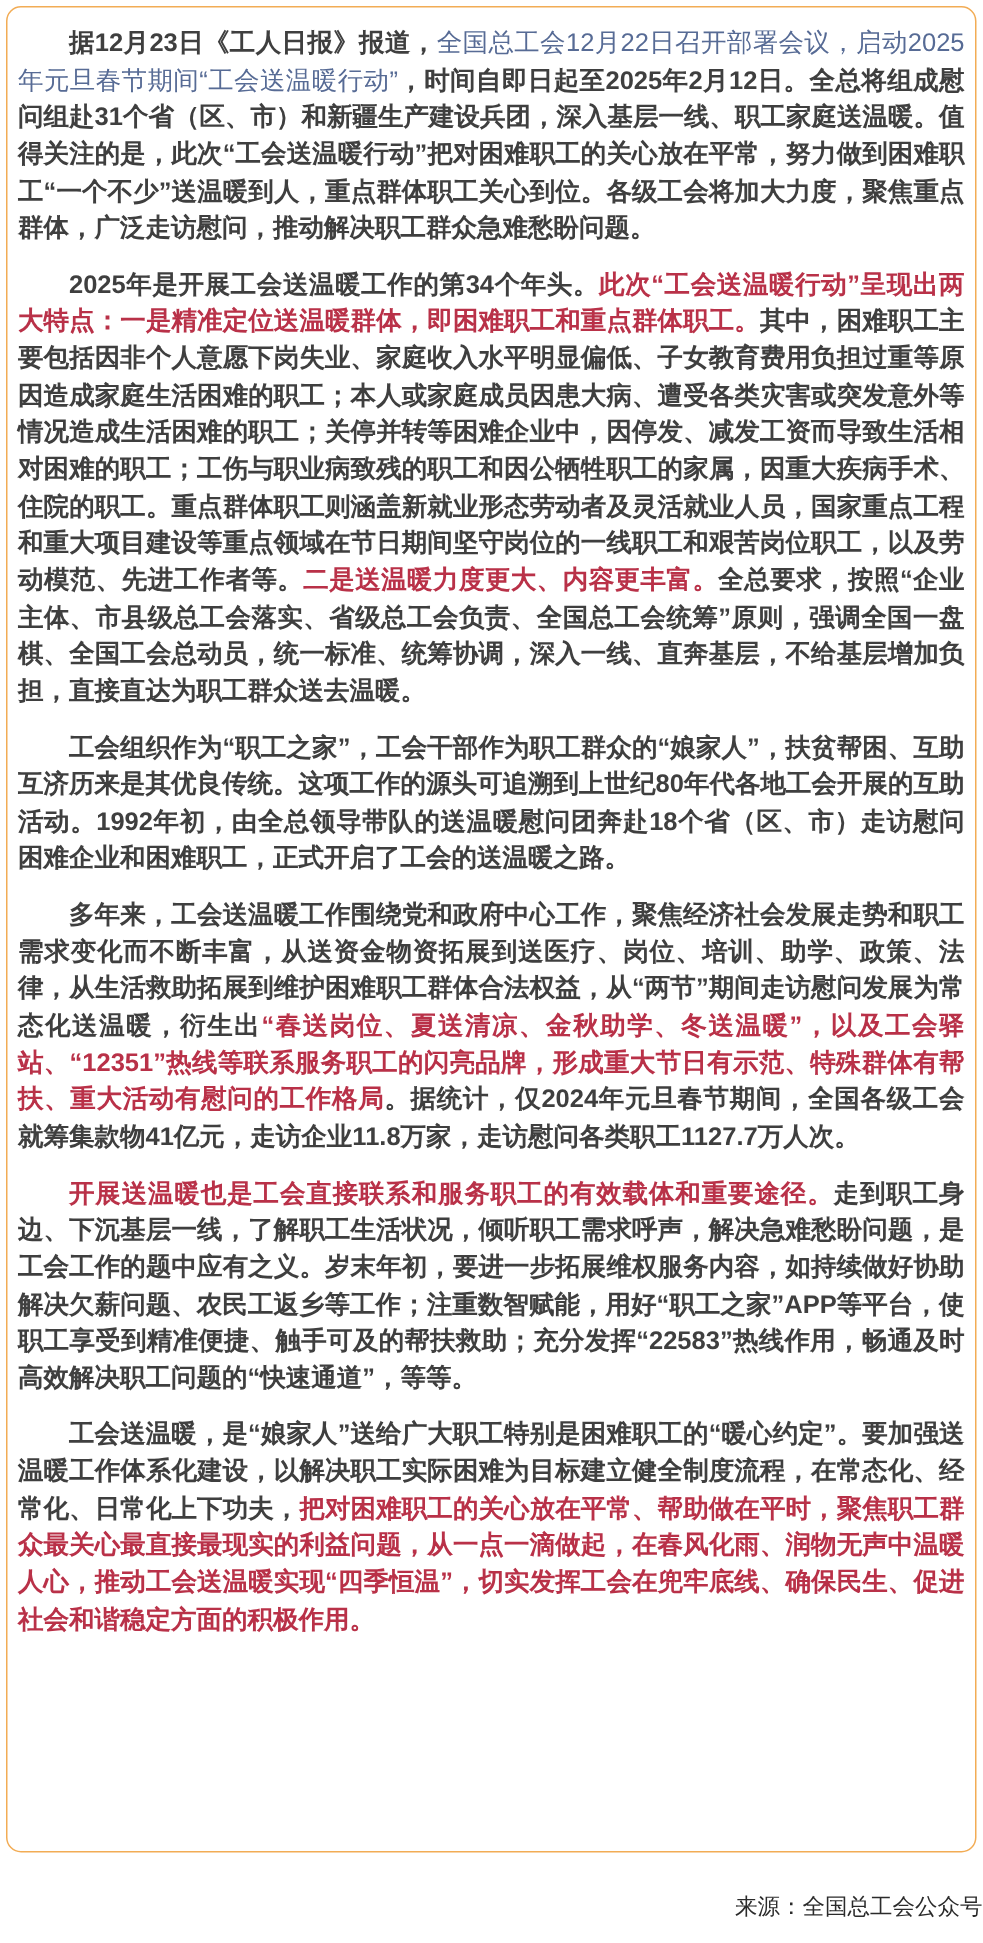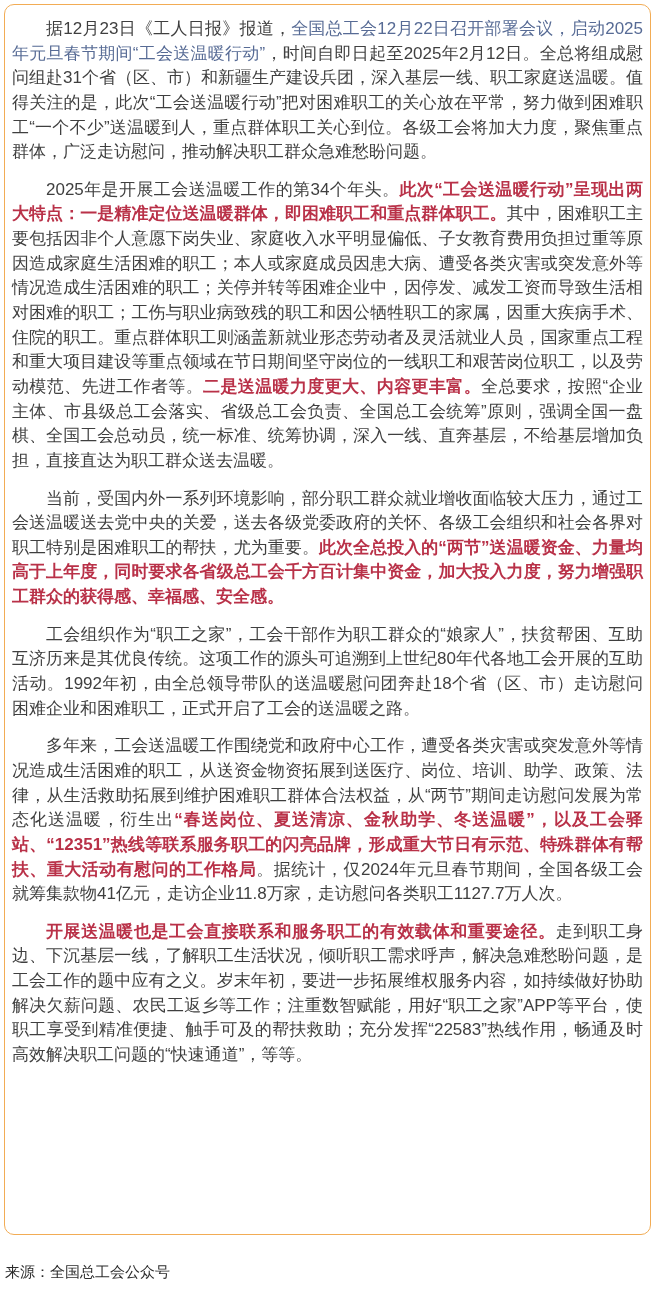--- a/index.html
+++ b/index.html
@@ -30,37 +30,38 @@
     margin:0 0 13px 0;
     font-size:17px;
     line-height:1.45;
     letter-spacing:0;
     text-align:justify;
     text-indent:2em;
     color:var(--body-color);
     word-break:break-all;
   }
   .para:last-child{margin-bottom:0;}
-  .run-normal{color:var(--body-color);}
+  .run-normal{color:var(--body-color);font-weight:bold;}
   .run-link_blue{color:var(--link-color);cursor:pointer;}
   .run-red_bold{color:var(--emphasis-color);font-weight:bold;}
   .source-line{
     margin:26px 0 0 5px;
     font-size:15px;
     line-height:1.4;
     color:var(--footer-color);
+    text-align:right;
   }
 </style>
 </head>
 <body>
 
 <div class="article-card">
   <div>
       <p class="para"><span class="run-normal">据12月23日《工人日报》报道，</span><span class="run-link_blue">全国总工会12月22日召开部署会议，启动2025年元旦春节期间“工会送温暖行动”</span><span class="run-normal">，时间自即日起至2025年2月12日。全总将组成慰问组赴31个省（区、市）和新疆生产建设兵团，深入基层一线、职工家庭送温暖。值得关注的是，此次“工会送温暖行动”把对困难职工的关心放在平常，努力做到困难职工“一个不少”送温暖到人，重点群体职工关心到位。各级工会将加大力度，聚焦重点群体，广泛走访慰问，推动解决职工群众急难愁盼问题。</span></p>
       <p class="para"><span class="run-normal">2025年是开展工会送温暖工作的第34个年头。</span><span class="run-red_bold">此次“工会送温暖行动”呈现出两大特点：一是精准定位送温暖群体，即困难职工和重点群体职工。</span><span class="run-normal">其中，困难职工主要包括因非个人意愿下岗失业、家庭收入水平明显偏低、子女教育费用负担过重等原因造成家庭生活困难的职工；本人或家庭成员因患大病、遭受各类灾害或突发意外等情况造成生活困难的职工；关停并转等困难企业中，因停发、减发工资而导致生活相对困难的职工；工伤与职业病致残的职工和因公牺牲职工的家属，因重大疾病手术、住院的职工。重点群体职工则涵盖新就业形态劳动者及灵活就业人员，国家重点工程和重大项目建设等重点领域在节日期间坚守岗位的一线职工和艰苦岗位职工，以及劳动模范、先进工作者等。</span><span class="run-red_bold">二是送温暖力度更大、内容更丰富。</span><span class="run-normal">全总要求，按照“企业主体、市县级总工会落实、省级总工会负责、全国总工会统筹”原则，强调全国一盘棋、全国工会总动员，统一标准、统筹协调，深入一线、直奔基层，不给基层增加负担，直接直达为职工群众送去温暖。</span></p>
-      <p class="para"><span class="run-normal">当前，受国内外一系列环境影响，部分职工群众就业增收面临较大压力，通过工会送温暖送去党中央的关爱，送去各级党委政府的关怀、各级工会组织和社会各界对职工特别是困难职工的帮扶，尤为重要。</span><span class="run-red_bold">此次全总投入的“两节”送温暖资金、力量均高于上年度，同时要求各省级总工会千方百计集中资金，加大投入力度，努力增强职工群众的获得感、幸福感、安全感。</span></p>
       <p class="para"><span class="run-normal">工会组织作为“职工之家”，工会干部作为职工群众的“娘家人”，扶贫帮困、互助互济历来是其优良传统。这项工作的源头可追溯到上世纪80年代各地工会开展的互助活动。1992年初，由全总领导带队的送温暖慰问团奔赴18个省（区、市）走访慰问困难企业和困难职工，正式开启了工会的送温暖之路。</span></p>
-      <p class="para"><span class="run-normal">多年来，工会送温暖工作围绕党和政府中心工作，遭受各类灾害或突发意外等情况造成生活困难的职工，从送资金物资拓展到送医疗、岗位、培训、助学、政策、法律，从生活救助拓展到维护困难职工群体合法权益，从“两节”期间走访慰问发展为常态化送温暖，衍生出</span><span class="run-red_bold">“春送岗位、夏送清凉、金秋助学、冬送温暖”，以及工会驿站、“12351”热线等联系服务职工的闪亮品牌，形成重大节日有示范、特殊群体有帮扶、重大活动有慰问的工作格局</span><span class="run-normal">。据统计，仅2024年元旦春节期间，全国各级工会就筹集款物41亿元，走访企业11.8万家，走访慰问各类职工1127.7万人次。</span></p>
+      <p class="para"><span class="run-normal">多年来，工会送温暖工作围绕党和政府中心工作，聚焦经济社会发展走势和职工需求变化而不断丰富，从送资金物资拓展到送医疗、岗位、培训、助学、政策、法律，从生活救助拓展到维护困难职工群体合法权益，从“两节”期间走访慰问发展为常态化送温暖，衍生出</span><span class="run-red_bold">“春送岗位、夏送清凉、金秋助学、冬送温暖”，以及工会驿站、“12351”热线等联系服务职工的闪亮品牌，形成重大节日有示范、特殊群体有帮扶、重大活动有慰问的工作格局</span><span class="run-normal">。据统计，仅2024年元旦春节期间，全国各级工会就筹集款物41亿元，走访企业11.8万家，走访慰问各类职工1127.7万人次。</span></p>
       <p class="para"><span class="run-red_bold">开展送温暖也是工会直接联系和服务职工的有效载体和重要途径。</span><span class="run-normal">走到职工身边、下沉基层一线，了解职工生活状况，倾听职工需求呼声，解决急难愁盼问题，是工会工作的题中应有之义。岁末年初，要进一步拓展维权服务内容，如持续做好协助解决欠薪问题、农民工返乡等工作；注重数智赋能，用好“职工之家”APP等平台，使职工享受到精准便捷、触手可及的帮扶救助；充分发挥“22583”热线作用，畅通及时高效解决职工问题的“快速通道”，等等。</span></p>
+      <p class="para"><span class="run-normal">工会送温暖，是“娘家人”送给广大职工特别是困难职工的“暖心约定”。要加强送温暖工作体系化建设，以解决职工实际困难为目标建立健全制度流程，在常态化、经常化、日常化上下功夫，</span><span class="run-red_bold">把对困难职工的关心放在平常、帮助做在平时，聚焦职工群众最关心最直接最现实的利益问题，从一点一滴做起，在春风化雨、润物无声中温暖人心，推动工会送温暖实现“四季恒温”，切实发挥工会在兜牢底线、确保民生、促进社会和谐稳定方面的积极作用。</span></p>
     </div>
 </div>
 
 <div class="source-line">来源：全国总工会公众号</div>
 
 </body></html>

